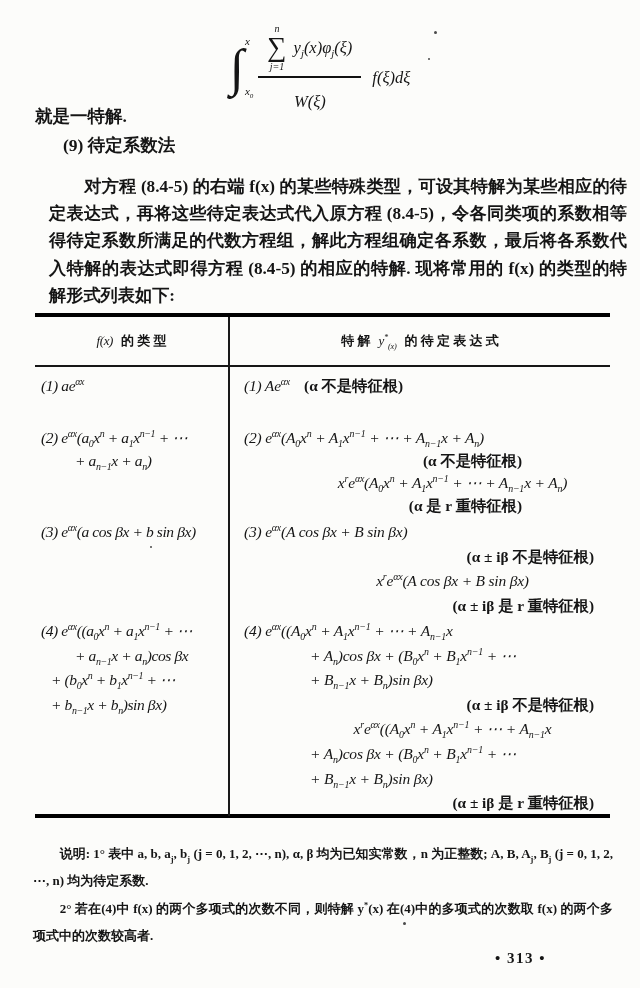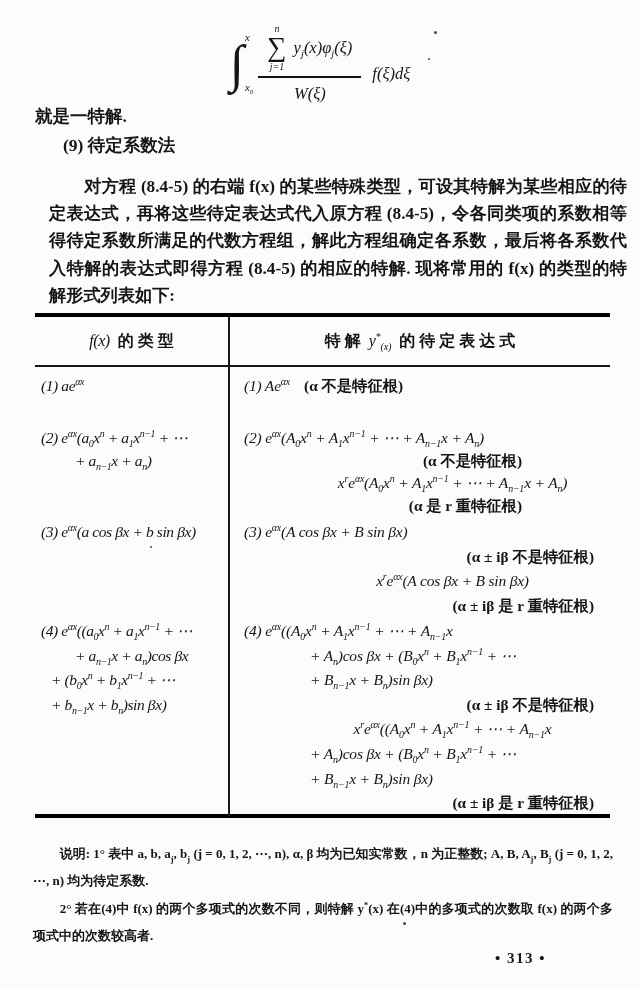--- a/index.html
+++ b/index.html
@@ -17,37 +17,37 @@
   .int-limits{display:flex;flex-direction:column;justify-content:space-between;height:62px;
               font-size:11px;font-style:italic;margin-left:1px;padding:4px 0 7px;}
   .frac{display:inline-flex;flex-direction:column;align-items:center;margin-left:5px;}
   .num{display:flex;align-items:center;padding:0 9px 4px;}
   .sum{display:inline-flex;flex-direction:column;align-items:center;margin-right:7px;font-style:italic;}
   .sum-up{font-size:10px;line-height:1;}
   .sum-sign{font-size:27px;line-height:1.02;font-style:normal;}
   .sum-lo{font-size:10px;line-height:1;text-align:right;}
   .num-rest{font-size:16.5px;}
   .den{width:100%;box-sizing:border-box;border-top:2px solid #111;text-align:center;
-       font-size:16.5px;padding-top:6px;}
+       font-size:16.5px;padding-top:14px;}
   .tail{font-size:16.5px;margin-left:11px;position:relative;top:10px;}
 
   
   .t-after{position:absolute;top:104px;left:35px;font-size:17.5px;}
   .t-method{position:absolute;top:133px;left:63px;font-size:17.5px;}
   .t-para{position:absolute;top:157px;left:33px;width:578px;margin:16px;font-size:17.2px;
           line-height:27.2px;text-align:justify;text-indent:2.05em;}
 
   
   .tbl{position:absolute;top:313px;left:35px;width:575px;
        border-top:4px solid #000;border-bottom:4px solid #000;}
   .trow{display:grid;grid-template-columns:195px 1fr;}
   .tc-l{border-right:2px solid #191919;box-sizing:border-box;}
   .thead{height:50px;}
   .thead .tc-l,.thead .tc-r{border-bottom:2px solid #161616;display:flex;align-items:center;
-        justify-content:center;font-size:16px;gap:8px;}
+        justify-content:center;font-size:13px;gap:8px;}
   .r1{height:55px}.r2{height:93px}.r3{height:99px}.r4{height:200px}
   .rb .tc-l{padding:5px 2px 0 6px;}
   .rb .tc-r{padding:5px 0 0 14px;}
   .tl{white-space:nowrap;}
   .r1 .tl{line-height:27px}.r2 .tl{line-height:22.5px}
   .r3 .tl{line-height:24.5px}.r4 .tl{line-height:24.6px}
   .tl .math{font-size:15.5px;}
   .tc-l .math{letter-spacing:-0.4px;}
   .tc-r .math{letter-spacing:-0.2px;}
   .note{font-size:15.3px;font-weight:600;font-style:normal;}

